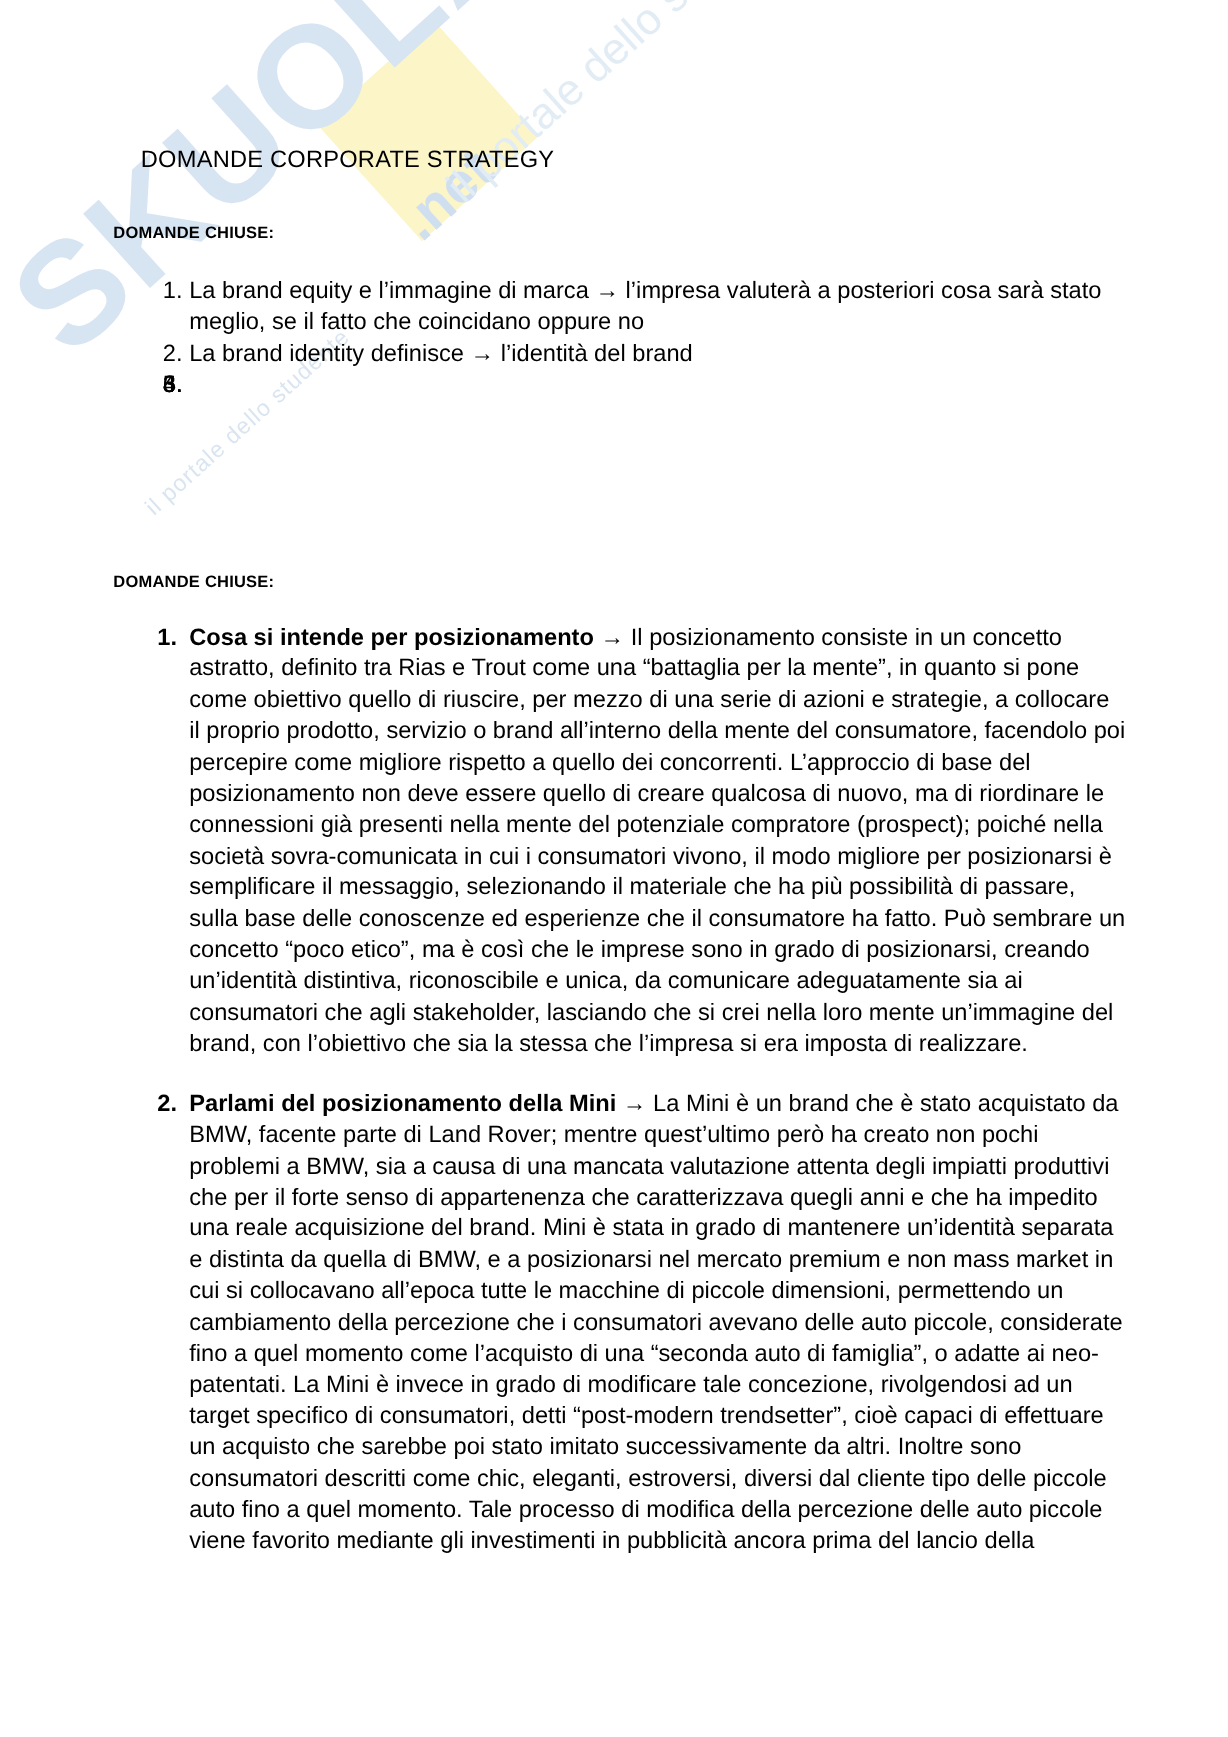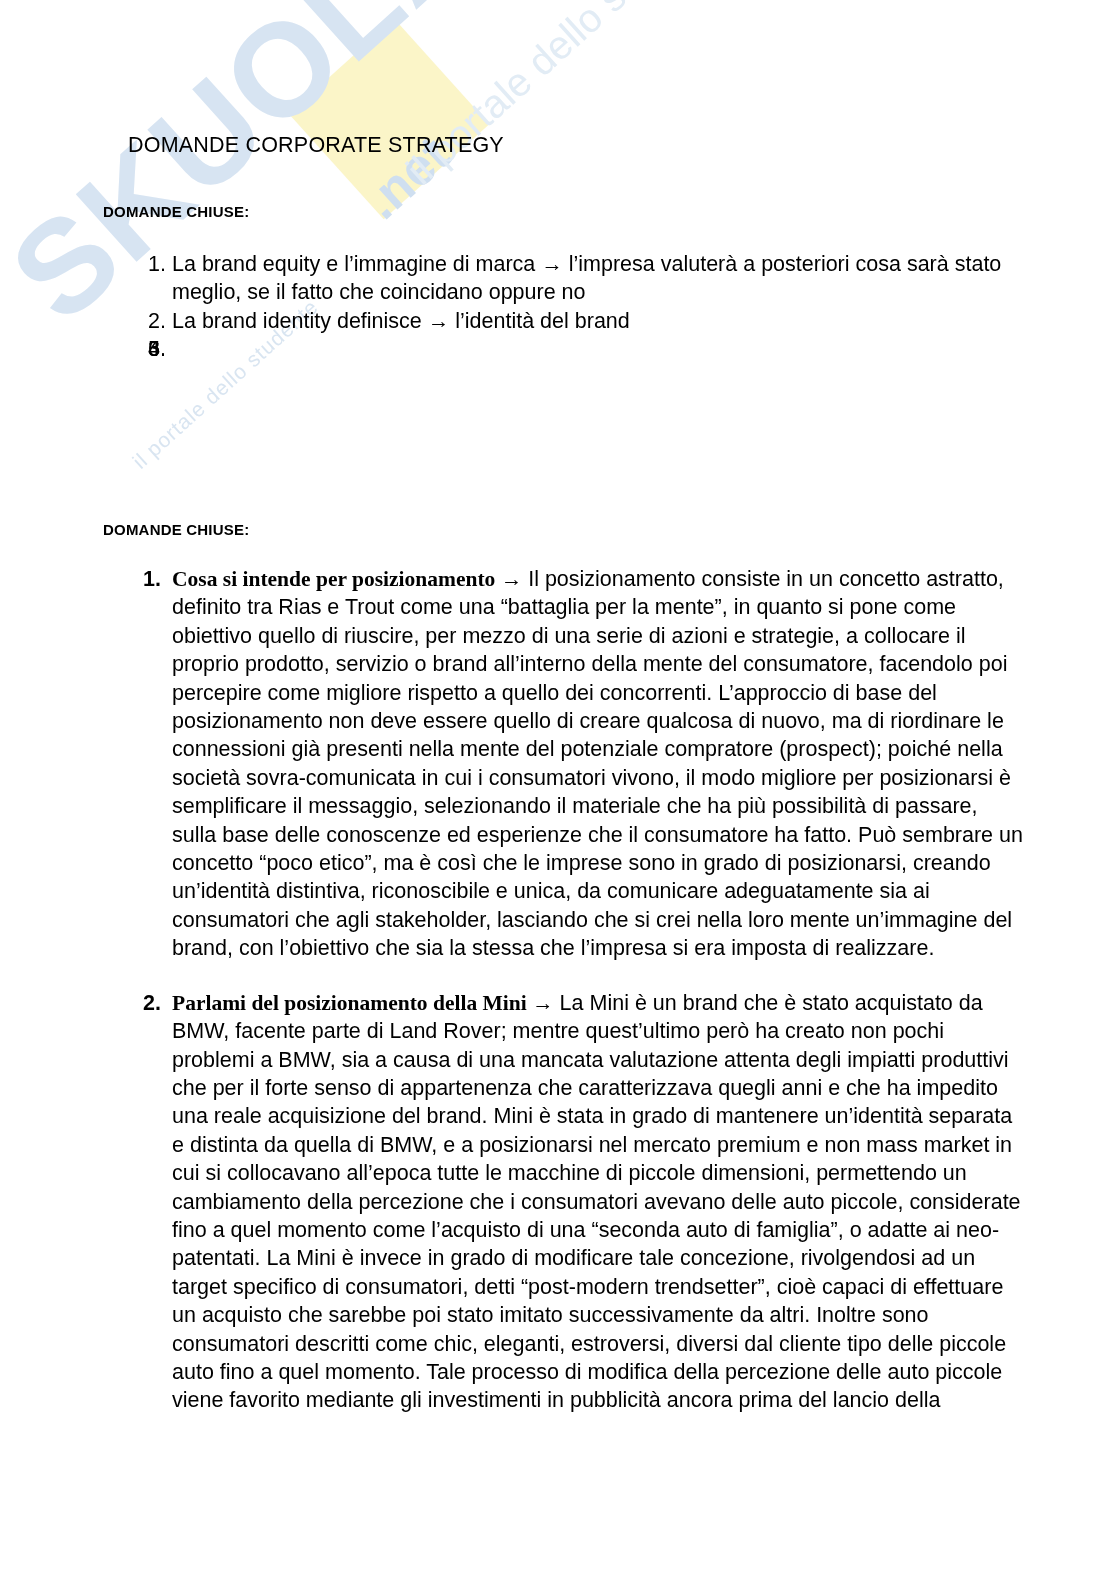--- a/index.html
+++ b/index.html
@@ -155,21 +155,20 @@
     position: absolute;
     left: 28px;
     top: 0;
     width: 30px;
     text-align: right;
     font-size: 21.5px;
     font-weight: bold;
   }
   .q-lead {
     font-weight: bold;
-    font-family: Liberation Serif, serif;
   }
 </style>
 </head>
 <body>
 
 <div id="watermark">
   <div class="wm-diamond"></div>
   <div class="wm-big">SKUOLA</div>
   <div class="wm-dotnet">.net</div>
   <div class="wm-sub">il portale dello studente</div>

